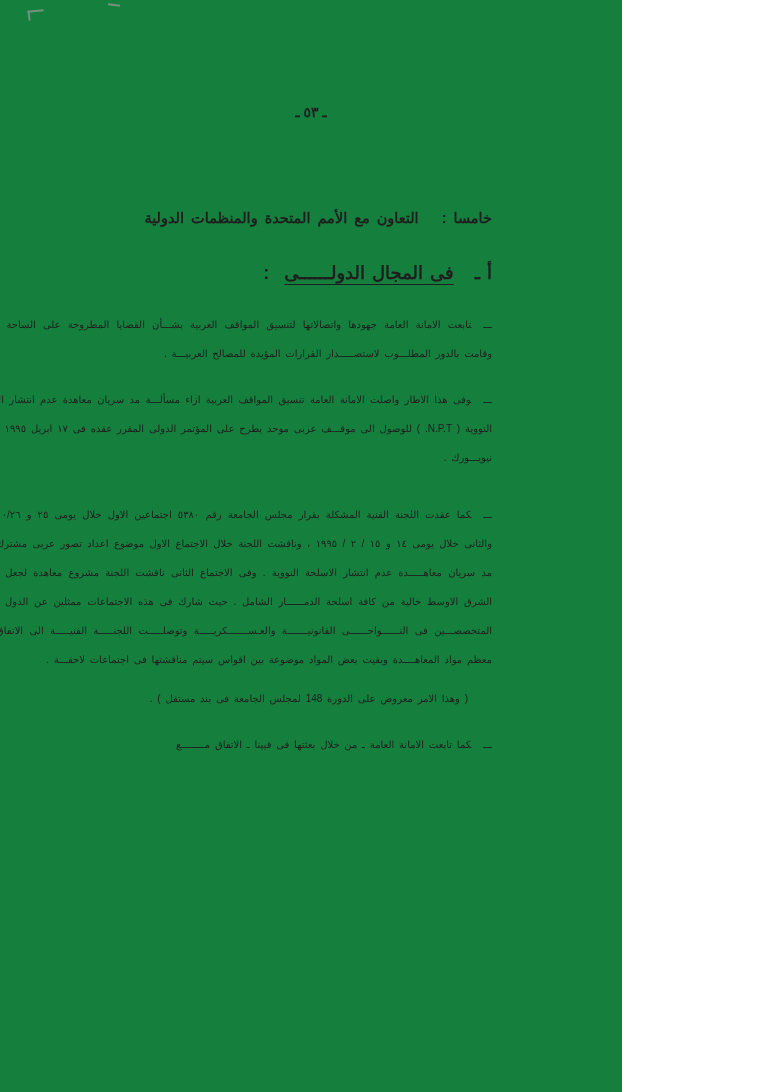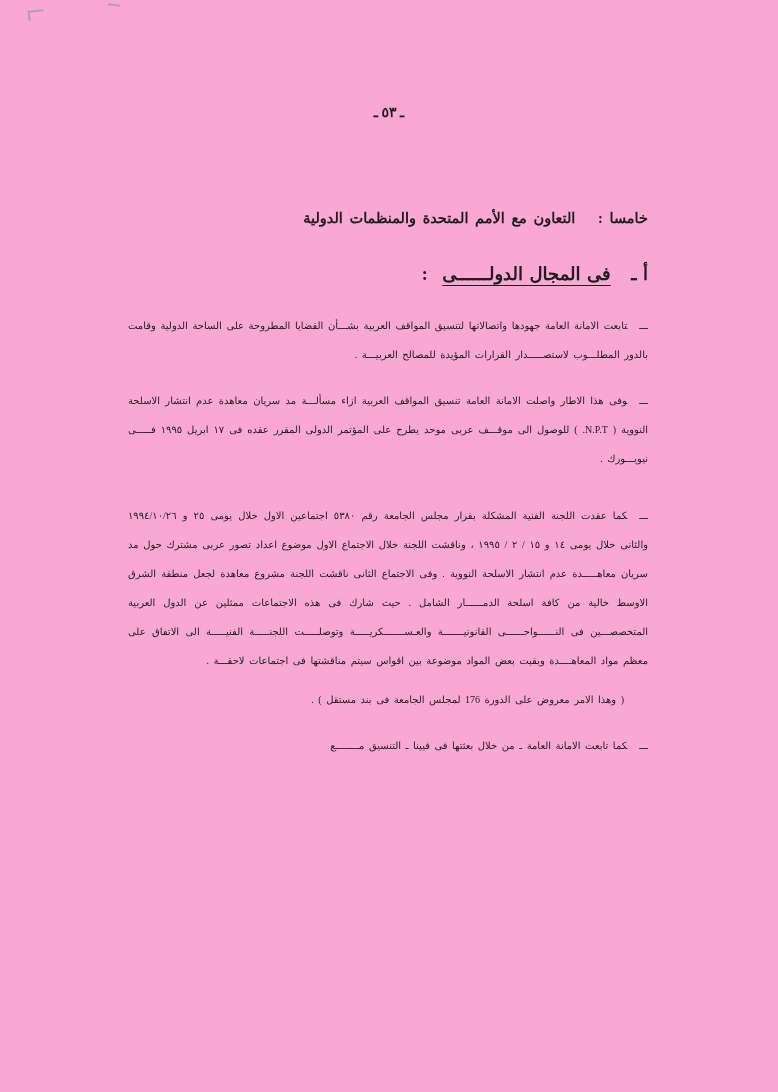--- a/index.html
+++ b/index.html
@@ -2,25 +2,25 @@
 <html lang="ar"><head>
 <meta charset="utf-8">
 <style>
   html, body {
     margin: 0;
     padding: 0;
     background: #ffffff;
   }
   .page {
     position: relative;
-    width: 778px;
+    width: 622px;
     height: 1092px;
-    background: #f9a8d4;
+    background: #15803d;
     overflow: hidden;
-    font-family: Liberation Serif, serif;
+    font-family: Liberation Sans, sans-serif;
     color: #1e1e1e;
   }
   .scan-artifact {
     position: absolute;
     border-top: 2px solid #9a9a9a;
     opacity: 0.7;
   }
   .scan-artifact.a1 { top: 10px; left: 28px; width: 14px; border-left: 2px solid #9a9a9a; height: 8px; transform: rotate(-6deg); }
   .scan-artifact.a2 { top: 4px; left: 108px; width: 12px; transform: rotate(8deg); }
   .page-number {
@@ -92,18 +92,18 @@
     <div class="subsection">
       <span class="section-label">أ ـ</span>
       <span class="section-title">فى المجال الدولــــــى</span>
       <span class="section-colon">:</span>
     </div>
 
     <div>
         <div class="para"><span class="marker">ـــ</span><span>تابعت الامانة العامة جهودها واتصالاتها لتنسيق المواقف العربية بشـــأن القضايا المطروحة على الساحة الدولية وقامت بالدور المطلـــوب لاستصـــــدار القرارات المؤيدة للمصالح العربيـــة .</span></div>
         <div class="para"><span class="marker">ـــ</span><span>وفى هذا الاطار واصلت الامانة العامة تنسيق المواقف العربية ازاء مسألـــة مد سريان معاهدة عدم انتشار الاسلحة النووية ( N.P.T. ) للوصول الى موقـــف عربى موحد يطرح على المؤتمر الدولى المقرر عقده فى ١٧ ابريل ١٩٩٥ فـــــى نيويـــورك .</span></div>
         <div class="para tight"><span class="marker">ـــ</span><span>كما عقدت اللجنة الفنية المشكلة بقرار مجلس الجامعة رقم ٥٣٨٠ اجتماعين الاول خلال يومى ٢٥ و ١٩٩٤/١٠/٢٦ والثانى خلال يومى ١٤ و ١٥ / ٢ / ١٩٩٥ ، وناقشت اللجنة خلال الاجتماع الاول موضوع اعداد تصور عربى مشترك حول مد سريان معاهـــــدة عدم انتشار الاسلحة النووية .  وفى الاجتماع الثانى ناقشت اللجنة مشروع معاهدة لجعل منطقة الشرق الاوسط خالية من كافة اسلحة الدمــــــار الشامل . حيث شارك فى هذه الاجتماعات ممثلين عن الدول العربية المتخصصـــين فى النــــــواحــــــى القانونيـــــــة والعـســـــــكريـــــة وتوصلـــــت اللجنـــــة الفنيـــــة الى الاتفاق على معظم مواد المعاهــــدة وبقيت بعض المواد موضوعة بين اقواس سيتم مناقشتها فى اجتماعات لاحقـــة .</span></div>
-        <div class="para indent"><span>( وهذا الامر معروض على الدورة 176 لمجلس الجامعة فى بند مستقل ) .</span></div>
-        <div class="para"><span class="marker">ـــ</span><span>كما تابعت الامانة العامة ـ من خلال بعثتها فى فيينا ـ التنسيق مــــــــع</span></div>
+        <div class="para indent"><span>( وهذا الامر معروض على الدورة 148 لمجلس الجامعة فى بند مستقل ) .</span></div>
+        <div class="para"><span class="marker">ـــ</span><span>كما تابعت الامانة العامة ـ من خلال بعثتها فى فيينا ـ الاتفاق مــــــــع</span></div>
       </div>
 
   </div>
 </div>
 
 </body></html>

